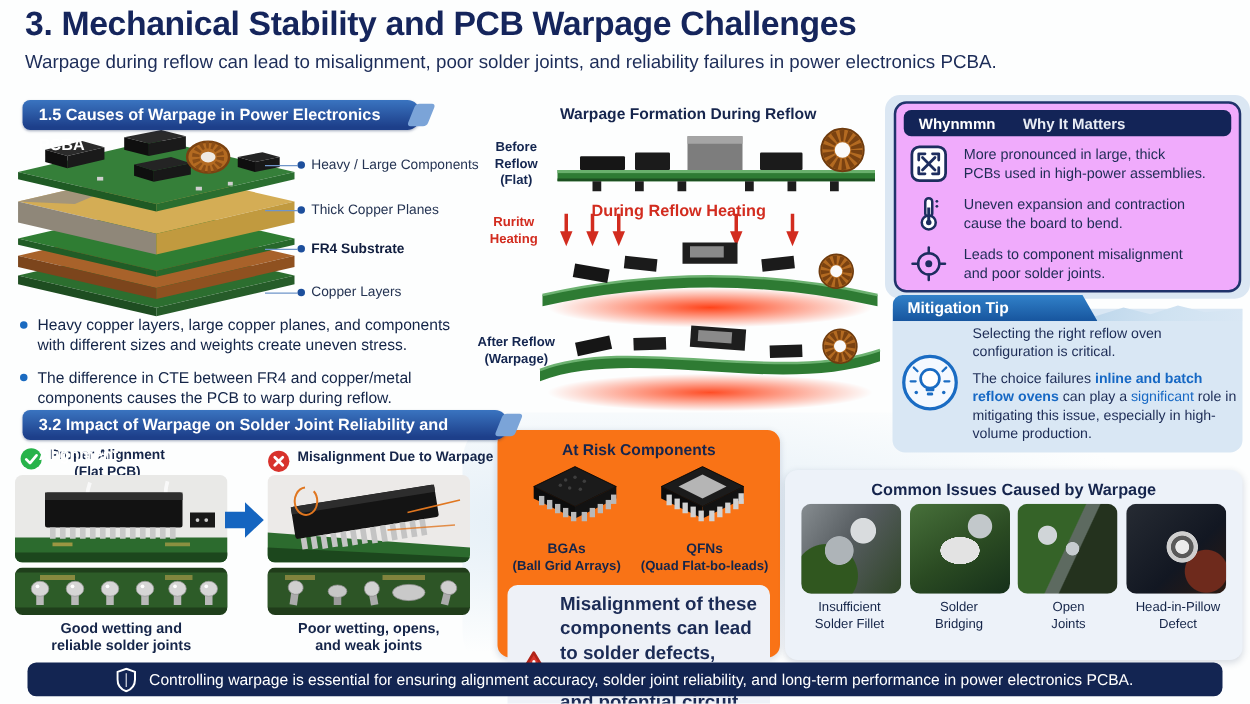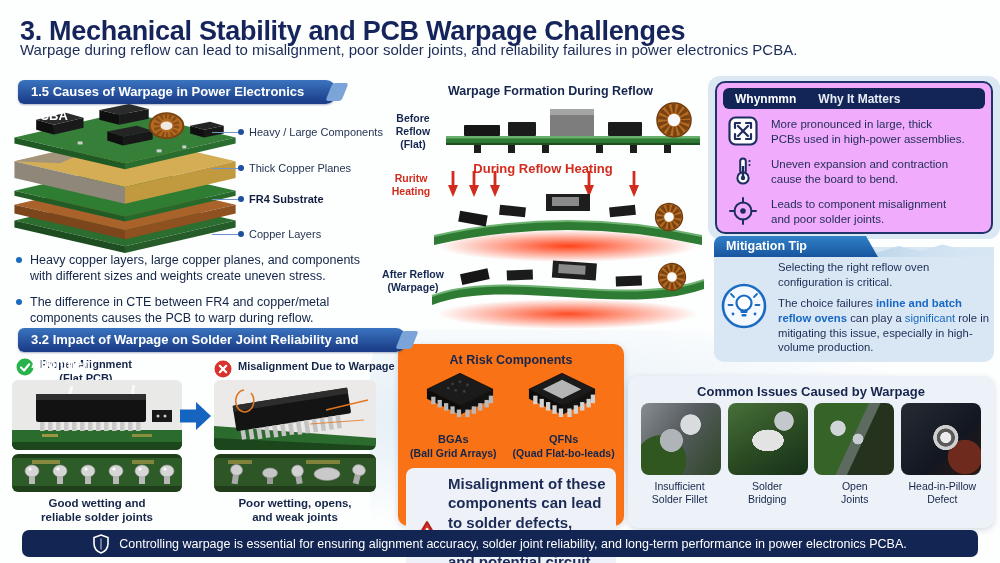--- a/index.html
+++ b/index.html
@@ -1,21 +1,21 @@
 <!DOCTYPE html>
 <html><head>
 <meta charset="utf-8">
 <style>
   html,body{margin:0;padding:0;background:#ffffff;}
   .stage{position:relative;width:1000px;height:563px;overflow:hidden;background:#fdfefe;
          font-family:"Liberation Sans",sans-serif;color:#16265c;}
   .abs{position:absolute;}
   .pre{white-space:pre-line;}
   
-  .title{left:20px;top:4px;font-size:27px;font-weight:bold;color:#15255c;letter-spacing:-.3px;margin-top:12px;}
+  .title{left:20px;top:4px;font-size:27px;font-weight:bold;color:#15255c;letter-spacing:-.3px;}
   .subtitle{left:20px;top:41px;font-size:15px;color:#1c2c58;}
   
   .ribbon{height:24px;line-height:24px;color:#fff;font-weight:bold;font-size:13px;padding-left:13px;
           background:linear-gradient(180deg,#3a74c0 0%,#1d3f8a 90%);border-radius:6px 10px 10px 6px;
           box-shadow:0 1px 2px rgba(20,40,90,.35);z-index:3;}
   .ribbon::after{content:"";position:absolute;right:-9px;top:3px;width:16px;height:18px;
           background:#7ba4d8;transform:skewX(-22deg);border-radius:3px;z-index:-1;}
   .r31{left:18px;top:80px;width:305px;}
   .r32{left:18px;top:328px;width:375px;}
   

